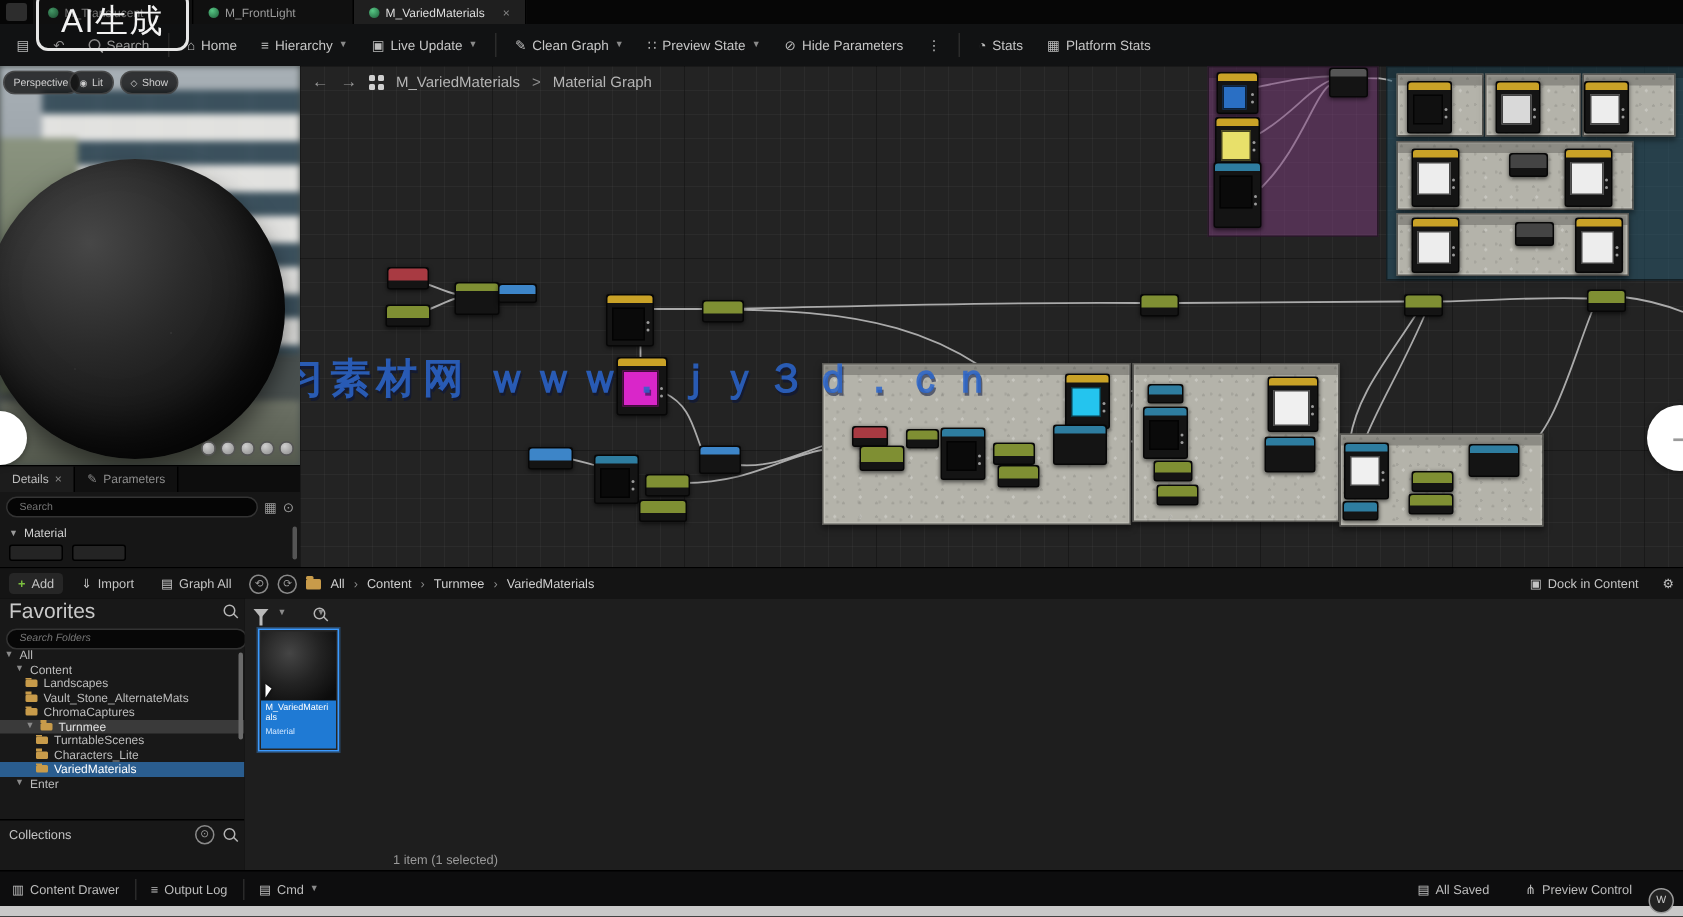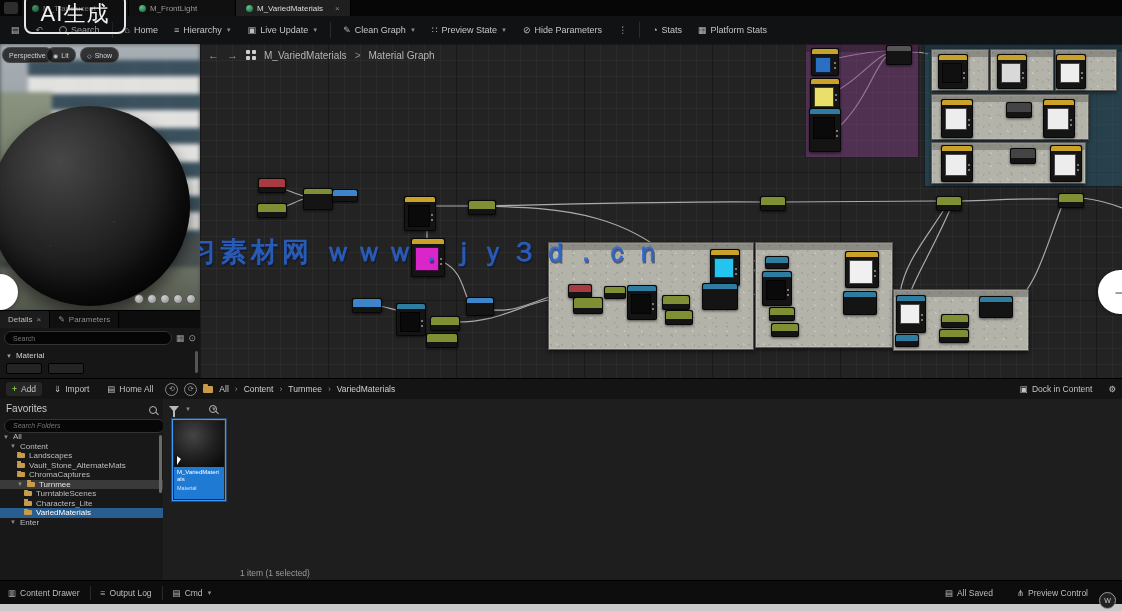--- a/index.html
+++ b/index.html
@@ -92,21 +92,21 @@
   .dr-top{height:20px;background:#141414;border-bottom:1px solid #000;display:flex;align-items:center;gap:6px;padding:0 6px;font-size:8.5px;color:#c4c4c4}
   .dr-btn{display:flex;align-items:center;gap:4px;padding:2px 6px;border-radius:3px;background:#262626}
   .dr-btn.flat{background:transparent}
   .plus{color:#7cbf3f;font-weight:bold}
   .circ-ic{width:11px;height:11px;border:1px solid #8a8a8a;border-radius:50%;display:flex;align-items:center;justify-content:center;font-size:7px;color:#9a9a9a}
   .folder{width:10px;height:7px;background:#c89b4a;border-radius:1px;position:relative;flex:none}
   .folder::before{content:"";position:absolute;left:0;top:-2px;width:5px;height:2px;background:#c89b4a;border-radius:1px 1px 0 0}
   .crumb-item{color:#cfcfcf}
   .dr-right{margin-left:auto;display:flex;align-items:center;gap:10px}
   .dr-left{position:absolute;left:0;top:20px;width:163px;bottom:0;background:#181818;border-right:1px solid #000}
-  .fav-row{display:flex;align-items:flex-end;height:15px;padding:0 6px;font-size:10px;color:#c9c9c9}
+  .fav-row{display:flex;align-items:center;height:15px;padding:0 6px;font-size:14px;color:#c9c9c9}
   .fav-row .mag{margin-left:auto}
   .tree-search{margin:1px 4px;height:12px;width:143px;background:#070707;border:1px solid #333;border-radius:7px;color:#888;font-size:7px;padding:0 8px;outline:none;font-style:italic}
   #tree{position:absolute;left:0;top:33px;right:0;bottom:38px;overflow:hidden;font-size:8px;color:#bdbdbd}
   .tree-row{display:flex;align-items:center;gap:4px;height:9.5px;padding:0 3px;white-space:nowrap}
   .tree-row .twisty{color:#8a8a8a;font-size:6px;width:6px;flex:none}
   .tree-row .ficon{width:8px;height:5px;background:#c89b4a;border-radius:1px;flex:none;position:relative}
   .tree-row .ficon::before{content:"";position:absolute;left:0;top:-1.5px;width:4px;height:1.5px;background:#c89b4a}
   .tree-row.hl-row{background:#3a3a3a;color:#e2e2e2}
   .tree-row.hl-sel{background:#2a5d8f;color:#fff}
   .tree-scroll{position:absolute;right:1px;top:36px;width:3px;height:58px;background:#6a6a6a;border-radius:2px}
@@ -116,21 +116,21 @@
   .filter-row{display:flex;align-items:center;gap:6px;height:16px;padding:2px 6px}
   .funnel{width:0;height:0;border-left:5px solid transparent;border-right:5px solid transparent;border-top:6px solid #b9b9b9;position:relative}
   .funnel::after{content:"";position:absolute;left:-1px;top:-2px;width:2px;height:7px;background:#b9b9b9}
   .asset-search{width:296px;height:12px;background:#0a0a0a;border:1px solid #3a3a3a;border-radius:7px;color:#8f8f8f;font-size:7px;padding:0 16px 0 14px;outline:none}
   .as-mag{position:relative;left:12px;z-index:2}
   .asset-tile{position:absolute;left:9px;top:20px;width:52px;height:80px;border:1px solid #3b9aff;background:#262626;box-shadow:0 0 0 1px rgba(59,154,255,.35)}
   .asset-thumb{width:50px;height:48px;margin:1px;background:radial-gradient(circle at 38% 30%,#454545 0%,#232323 45%,#0c0c0c 85%);position:relative}
   .hand-cursor{position:absolute;left:3px;bottom:4px;width:0;height:0;border-left:4px solid #fff;border-top:3px solid transparent;border-bottom:6px solid transparent;filter:drop-shadow(0 0 1px #000)}
   .asset-label{position:absolute;left:1px;right:1px;bottom:1px;height:28px;background:#1f7ad4;color:#fff;font-size:6px;line-height:7px;padding:2px 3px;overflow:hidden}
   .asset-type{color:#cfe6ff;font-size:5.5px;margin-top:2px}
-  .dr-status{position:absolute;left:77px;bottom:3px;font-size:8.5px;color:#9a9a9a}
+  .dr-status{position:absolute;left:99px;bottom:3px;font-size:8.5px;color:#9a9a9a}
   
   #bottombar{position:absolute;left:0;top:580px;right:0;height:24px;background:#0d0d0e;border-top:1px solid #000;
      display:flex;align-items:center;gap:4px;padding:0 2px;font-size:8.5px;color:#bdbdbd}
   .bb-btn{display:flex;align-items:center;gap:4px;padding:2px 6px;white-space:nowrap}
   .bb-sep{width:1px;height:14px;background:#2a2a2a}
   .console{width:178px;height:13px;background:#1a1a1a;border:1px solid #333;border-radius:3px;color:#6a6a6a;font-size:7.5px;padding:0 6px;outline:none}
   .bb-right{margin-left:auto;display:flex;align-items:center;gap:12px;padding-right:26px}
   #strip{position:absolute;left:0;top:604px;right:0;height:7px;background:#c9c9c9}
   #mini-logo{position:absolute;right:6px;top:592px;width:15px;height:15px;border-radius:50%;border:1px solid #9a9a9a;
      background:#222;color:#ccc;font-size:7px;display:flex;align-items:center;justify-content:center;z-index:70}
@@ -531,21 +531,21 @@
     <div class="dr-btn">
       <span class="plus">+</span>
       <span>Add</span>
     </div>
     <div class="dr-btn flat">
       <span>⇓</span>
       <span>Import</span>
     </div>
     <div class="dr-btn flat">
       <span>▤</span>
-      <span>Home All</span>
+      <span>Graph All</span>
     </div>
     <span class="circ-ic">⟲</span>
     <span class="circ-ic">⟳</span>
     <span class="folder"></span>
     <span class="crumb-item">All</span>
     <span class="crumb-sep">›</span>
     <span class="crumb-item">Content</span>
     <span class="crumb-sep">›</span>
     <span class="crumb-item">Turnmee</span>
     <span class="crumb-sep">›</span>
@@ -602,20 +602,27 @@
         <div class="tree-row hl-sel" style="padding-left: 24px;">
           <span class="ficon"></span>
           <span>VariedMaterials</span>
         </div>
         <div class="tree-row" style="padding-left: 10px;">
           <span class="twisty">▼</span>
           <span>Enter</span>
         </div>
       </div>
     <div class="tree-scroll"></div>
+    <div class="coll-row">
+      <span>Collections</span>
+      <span class="coll-icons">
+        <span class="circ-ic">⊙</span>
+        <span class="mag"></span>
+      </span>
+    </div>
   </div>
 
   <div class="dr-main">
     <div class="filter-row">
       <span class="funnel"></span>
       <span class="chev">▼</span>
       <span class="mag as-mag"></span>
       <span class="chev">▼</span>
     </div>
     <div class="asset-tile">

